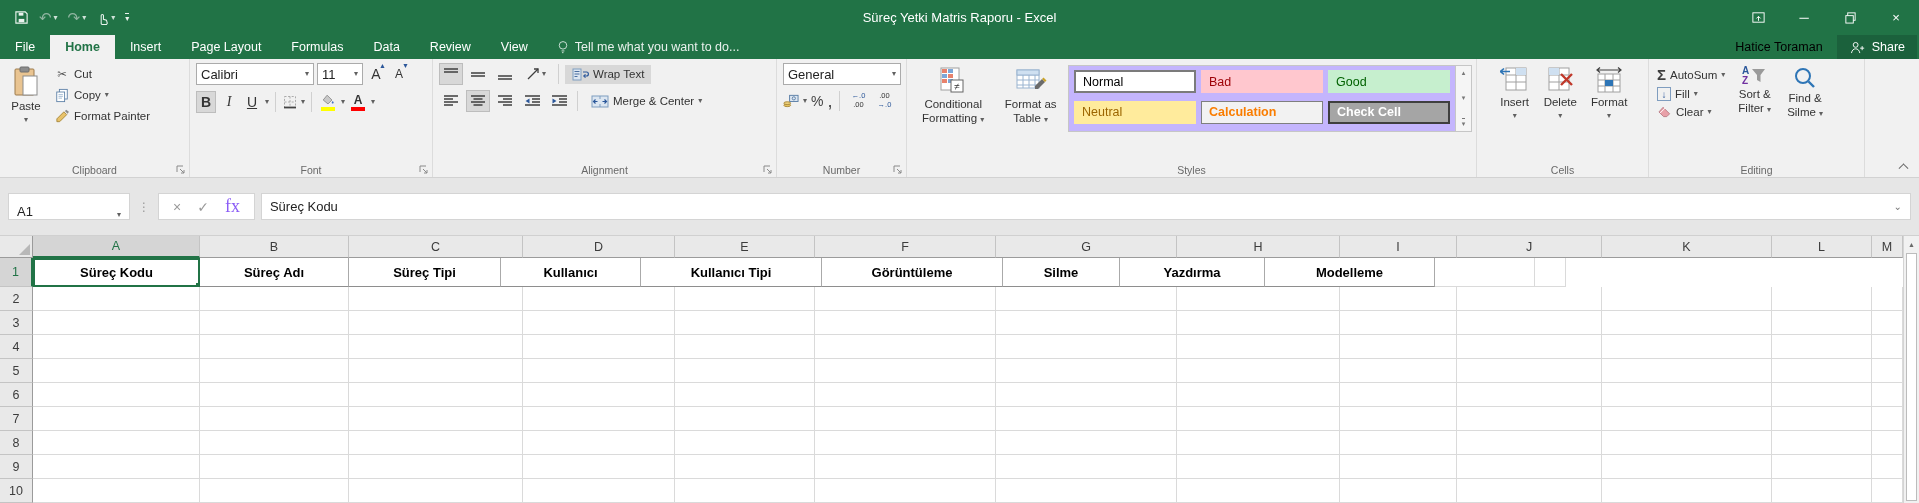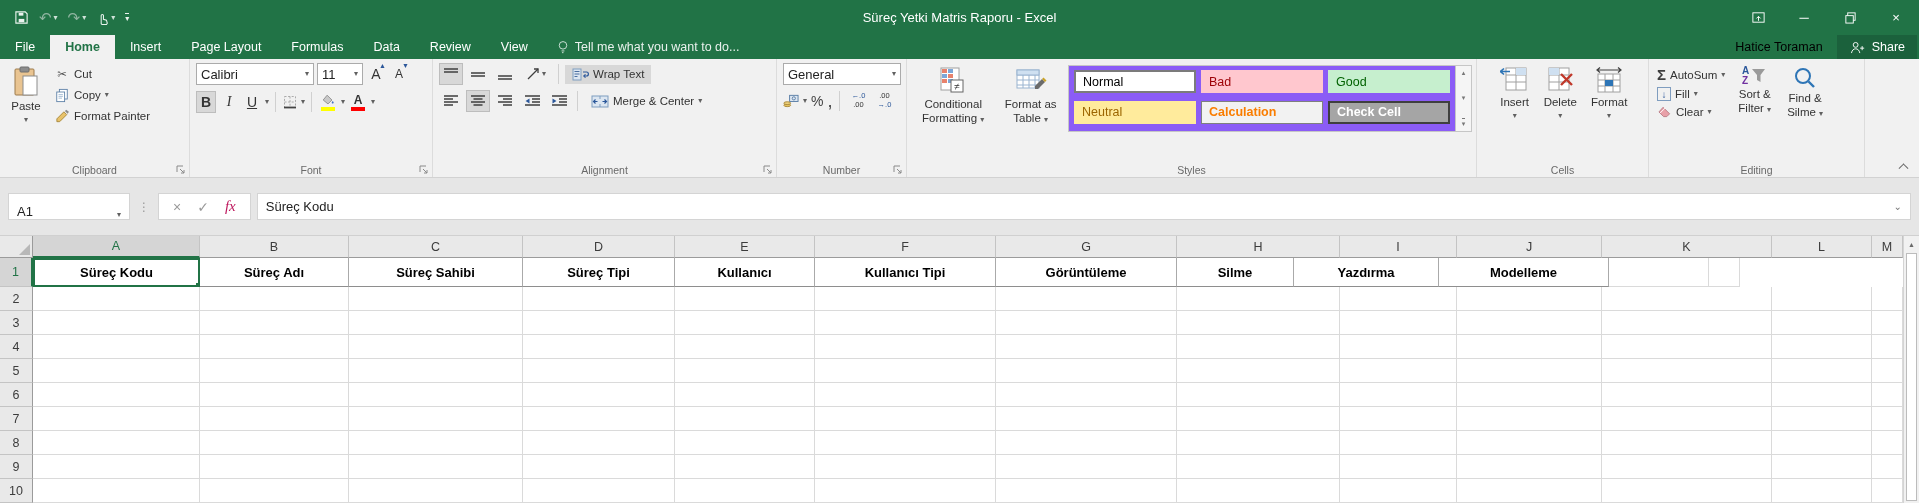--- a/index.html
+++ b/index.html
@@ -64,21 +64,21 @@
 
   
   .g-num { width:130px; display:flex; flex-direction:column; gap:6px; }
   .numrow { display:flex; align-items:center; gap:4px; }
   .decbtn { display:flex; flex-direction:column; font-size:7.5px; line-height:1.15; color:#333; align-items:center; width:22px; }
   .decbtn b { color:#2b579a; font-weight:normal; }
 
   
   .g-styles { width:570px; display:flex; align-items:flex-start; gap:2px; }
   .gallerywrap { display:flex; margin-top:2px; }
-  .gallery { background:#8b5cf6; border:1px solid #c6c6c6; display:grid; grid-template-columns:repeat(3,122px); gap:4px 5px; padding:4px 5px; }
+  .gallery { background:#c4b5fd; border:1px solid #c6c6c6; display:grid; grid-template-columns:repeat(3,122px); gap:4px 5px; padding:4px 5px; }
   .gitem { height:23px; font-size:12.5px; display:flex; align-items:center; padding:0 7px; border:1px solid transparent; }
   .gi0 { border:2px solid #7b7b7b; }
   .gi4 { border:1px solid #7f7f7f; font-weight:bold; }
   .gi5 { border:2px solid #3f3f3f; font-weight:bold; }
   .gscroll { width:16px; border:1px solid #c6c6c6; border-left:none; background:#f5f5f5; display:flex; flex-direction:column; align-items:center; justify-content:space-between; padding:2px 0; height:67px; font-size:7px; color:#777; }
   .gscroll span { line-height:1.4; }
 
   
   .g-cells { width:172px; display:flex; justify-content:center; gap:4px; }
 
@@ -87,21 +87,21 @@
   .editcol { display:flex; flex-direction:column; gap:2px; padding-top:2px; }
   .collapse { position:absolute; right:10px; bottom:6px; width:9px; height:9px; }
   .collapse i { display:block; width:7px; height:7px; border-left:1.5px solid #666; border-top:1.5px solid #666; transform:rotate(45deg) translate(2px,2px); }
 
   
   .fxbar { height:58px; background:#e6e6e6; display:flex; align-items:center; padding:0 8px; gap:6px; border-bottom:1px solid #d0d0d0; flex:none; }
   .namebox { width:122px; height:27px; background:#fff; border:1px solid #d4d4d4; display:flex; align-items:flex-end; font-size:13px; padding:0 8px; color:#222; }
   .namebox .dd { margin-left:auto; }
   .dots { color:#9a9a9a; font-size:12px; letter-spacing:0; padding:0 2px; }
   .fxbtns { height:27px; background:#fff; border:1px solid #d4d4d4; display:flex; align-items:center; gap:16px; padding:0 14px; color:#9a9a9a; font-size:14px; }
-  .fxsym { font-family:"Liberation Serif","DejaVu Serif",serif; font-style:italic; color:#be185d; font-size:15px; }
+  .fxsym { font-family:"Liberation Serif","DejaVu Serif",serif; color:#8b5cf6; font-size:18px; }
   .fxfield { flex:1; height:27px; background:#fff; border:1px solid #d4d4d4; display:flex; align-items:center; font-size:13px; padding:0 8px; color:#222; }
   .fxchev { margin-left:auto; color:#777; font-size:10px; }
 
   
   .gridwrap { position:relative; flex:1; background:#fff; overflow:hidden; }
   .cheaders { display:flex; height:22px; }
   .corner { width:33px; height:22px; background:#e9e9e9; border-right:1px solid #9b9b9b; border-bottom:1px solid #9b9b9b; position:relative; flex:none; }
   .corner i { position:absolute; right:2px; bottom:2px; width:0; height:0; border-bottom:11px solid #b8b8b8; border-left:11px solid transparent; }
   .colh { height:22px; background:#e9e9e9; border-right:1px solid #c4c4c4; border-bottom:1px solid #9b9b9b; display:flex; align-items:center; justify-content:center; font-size:12.5px; color:#3c3c3c; flex:none; overflow:hidden; }
   .colh.sel { background:#d5d5d5; color:#217346; border-bottom:2px solid #217346; }
@@ -606,21 +606,20 @@
           <div class="colh" style="width: 145px;">J</div>
           <div class="colh" style="width: 170px;">K</div>
           <div class="colh" style="width: 100px;">L</div>
           <div class="colh" style="width: 31px;">M</div>
         </div>
       <div id="rows">
           <div class="grow" style="height: 29px;">
             <div class="rn sel">1</div>
             <div class="cell hv active" style="width: 167px;">Süreç Kodu<span class="handle"></span></div>
             <div class="cell hv" style="width: 149px;">Süreç Adı</div>
-            <div class="cell hv" style="width: 174px;">Süreç Sahibi</div>
             <div class="cell hv" style="width: 152px;">Süreç Tipi</div>
             <div class="cell hv" style="width: 140px;">Kullanıcı</div>
             <div class="cell hv" style="width: 181px;">Kullanıcı Tipi</div>
             <div class="cell hv" style="width: 181px;">Görüntüleme</div>
             <div class="cell hv" style="width: 117px;">Silme</div>
             <div class="cell hv" style="width: 145px;">Yazdırma</div>
             <div class="cell hv" style="width: 170px;">Modelleme</div>
             <div class="cell" style="width: 100px;"></div>
             <div class="cell" style="width: 31px;"></div>
           </div>

